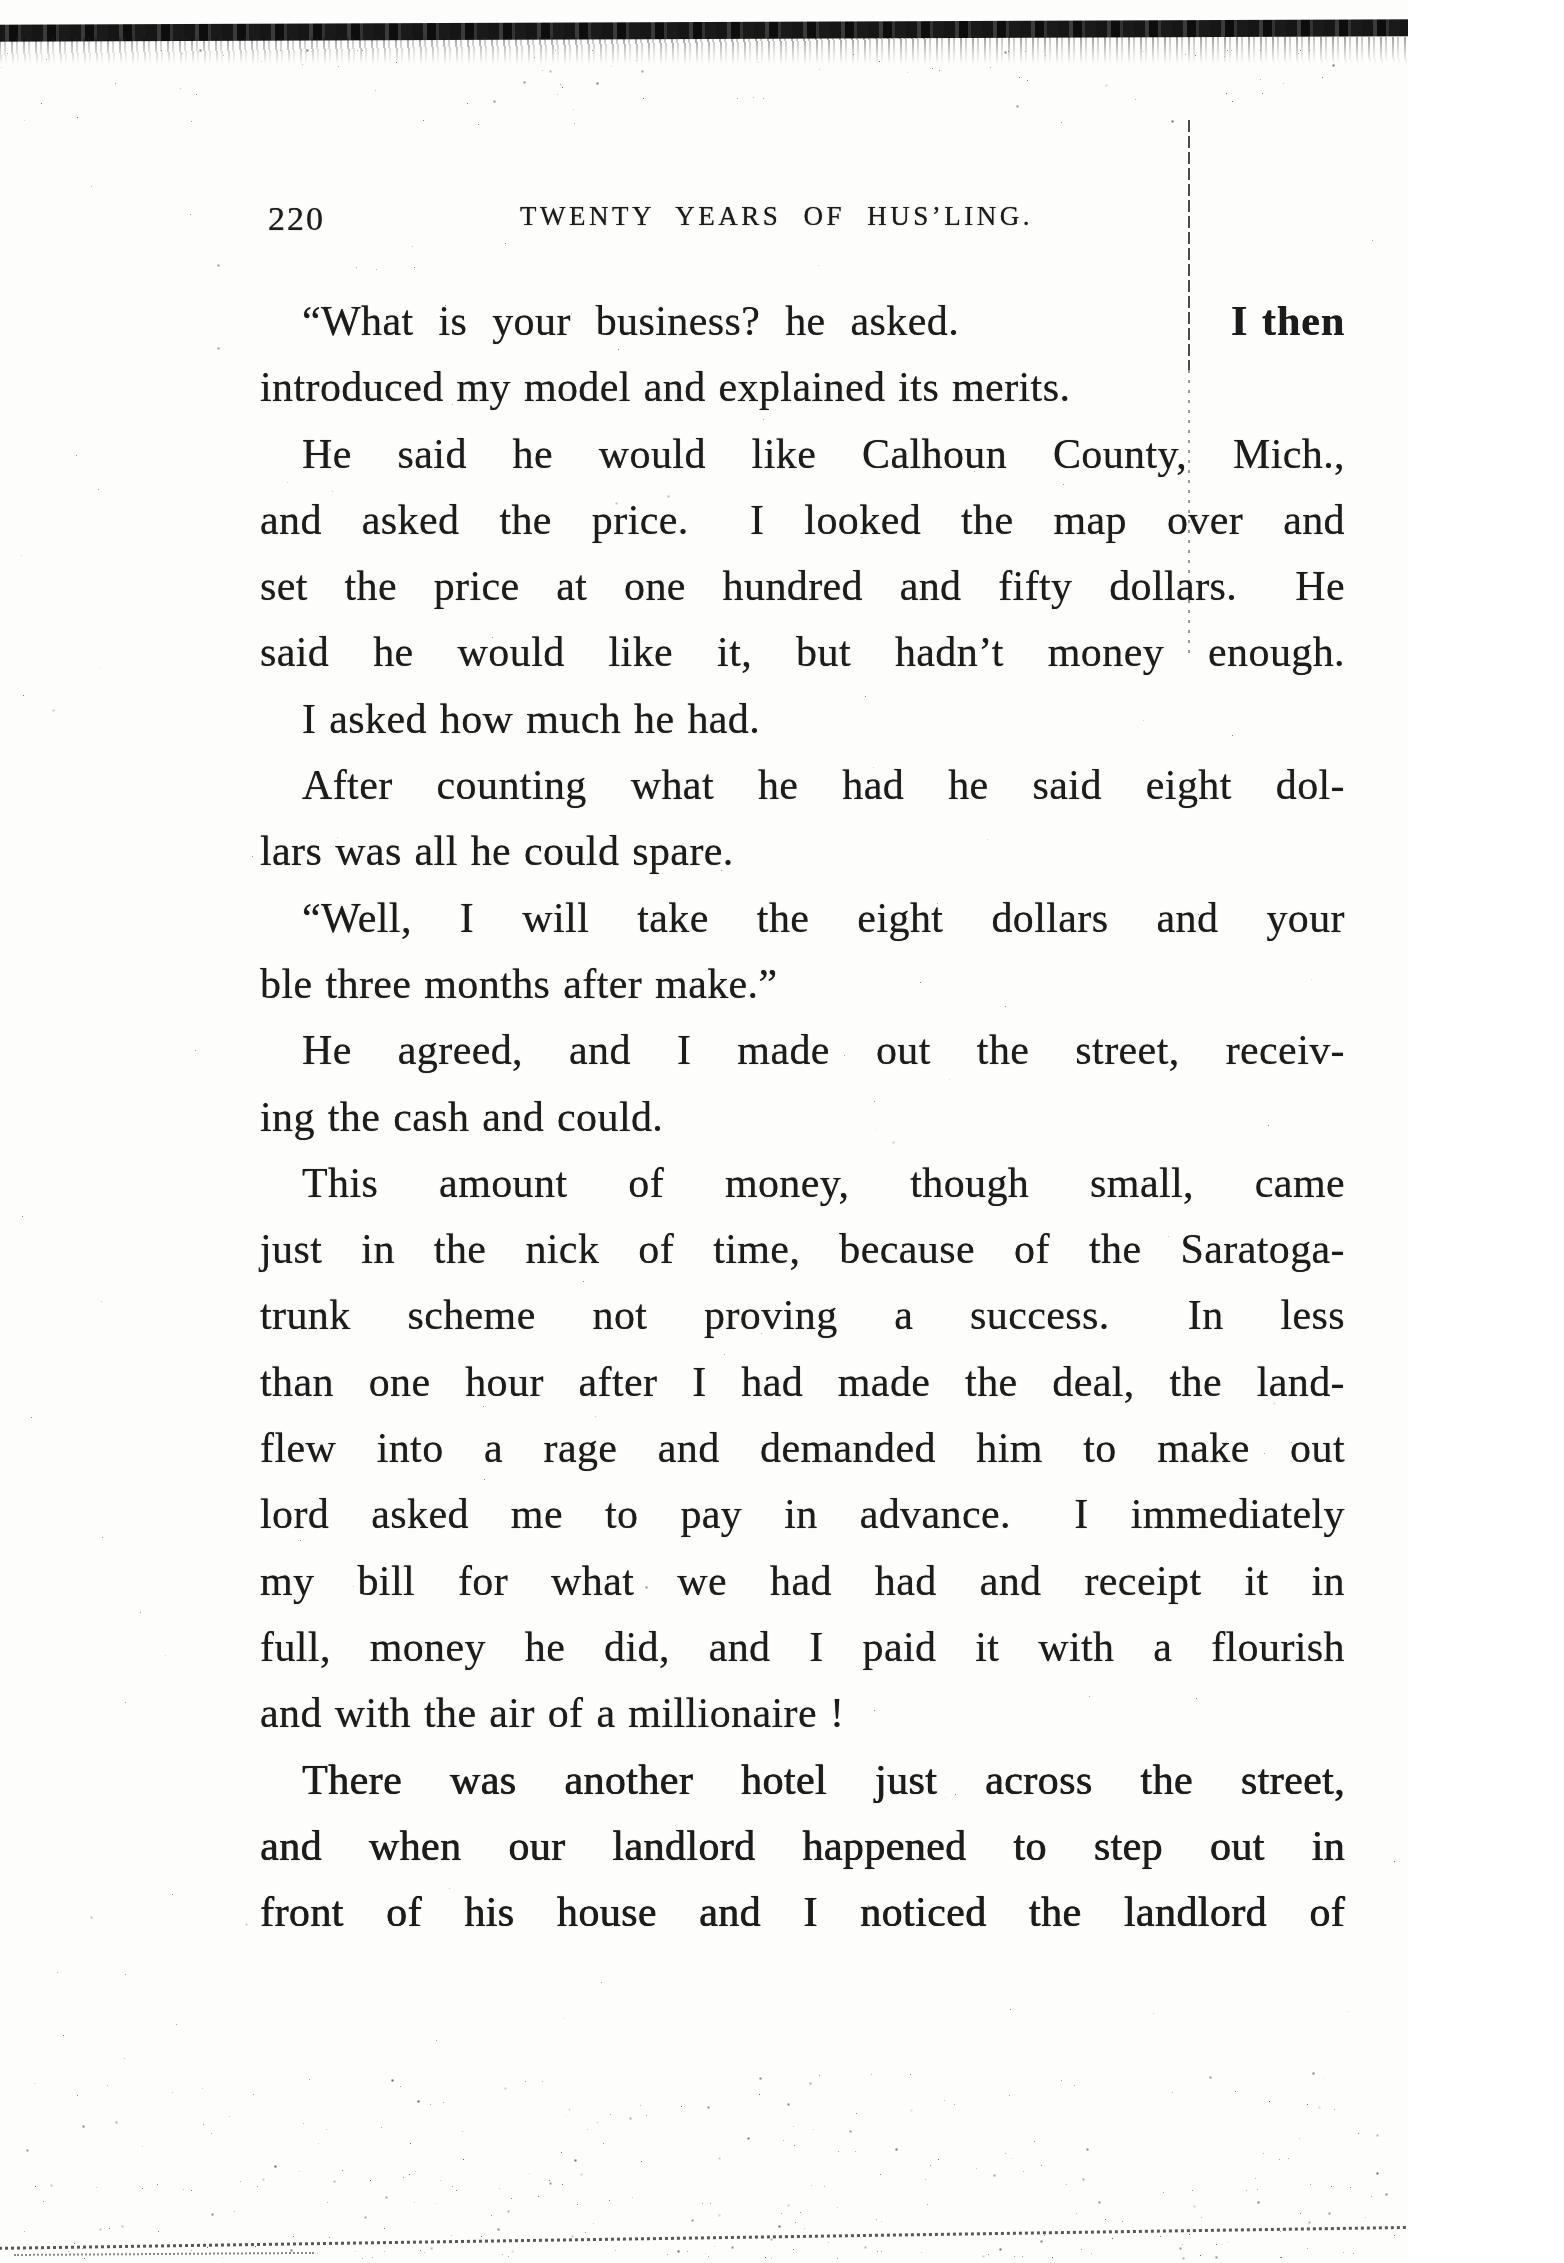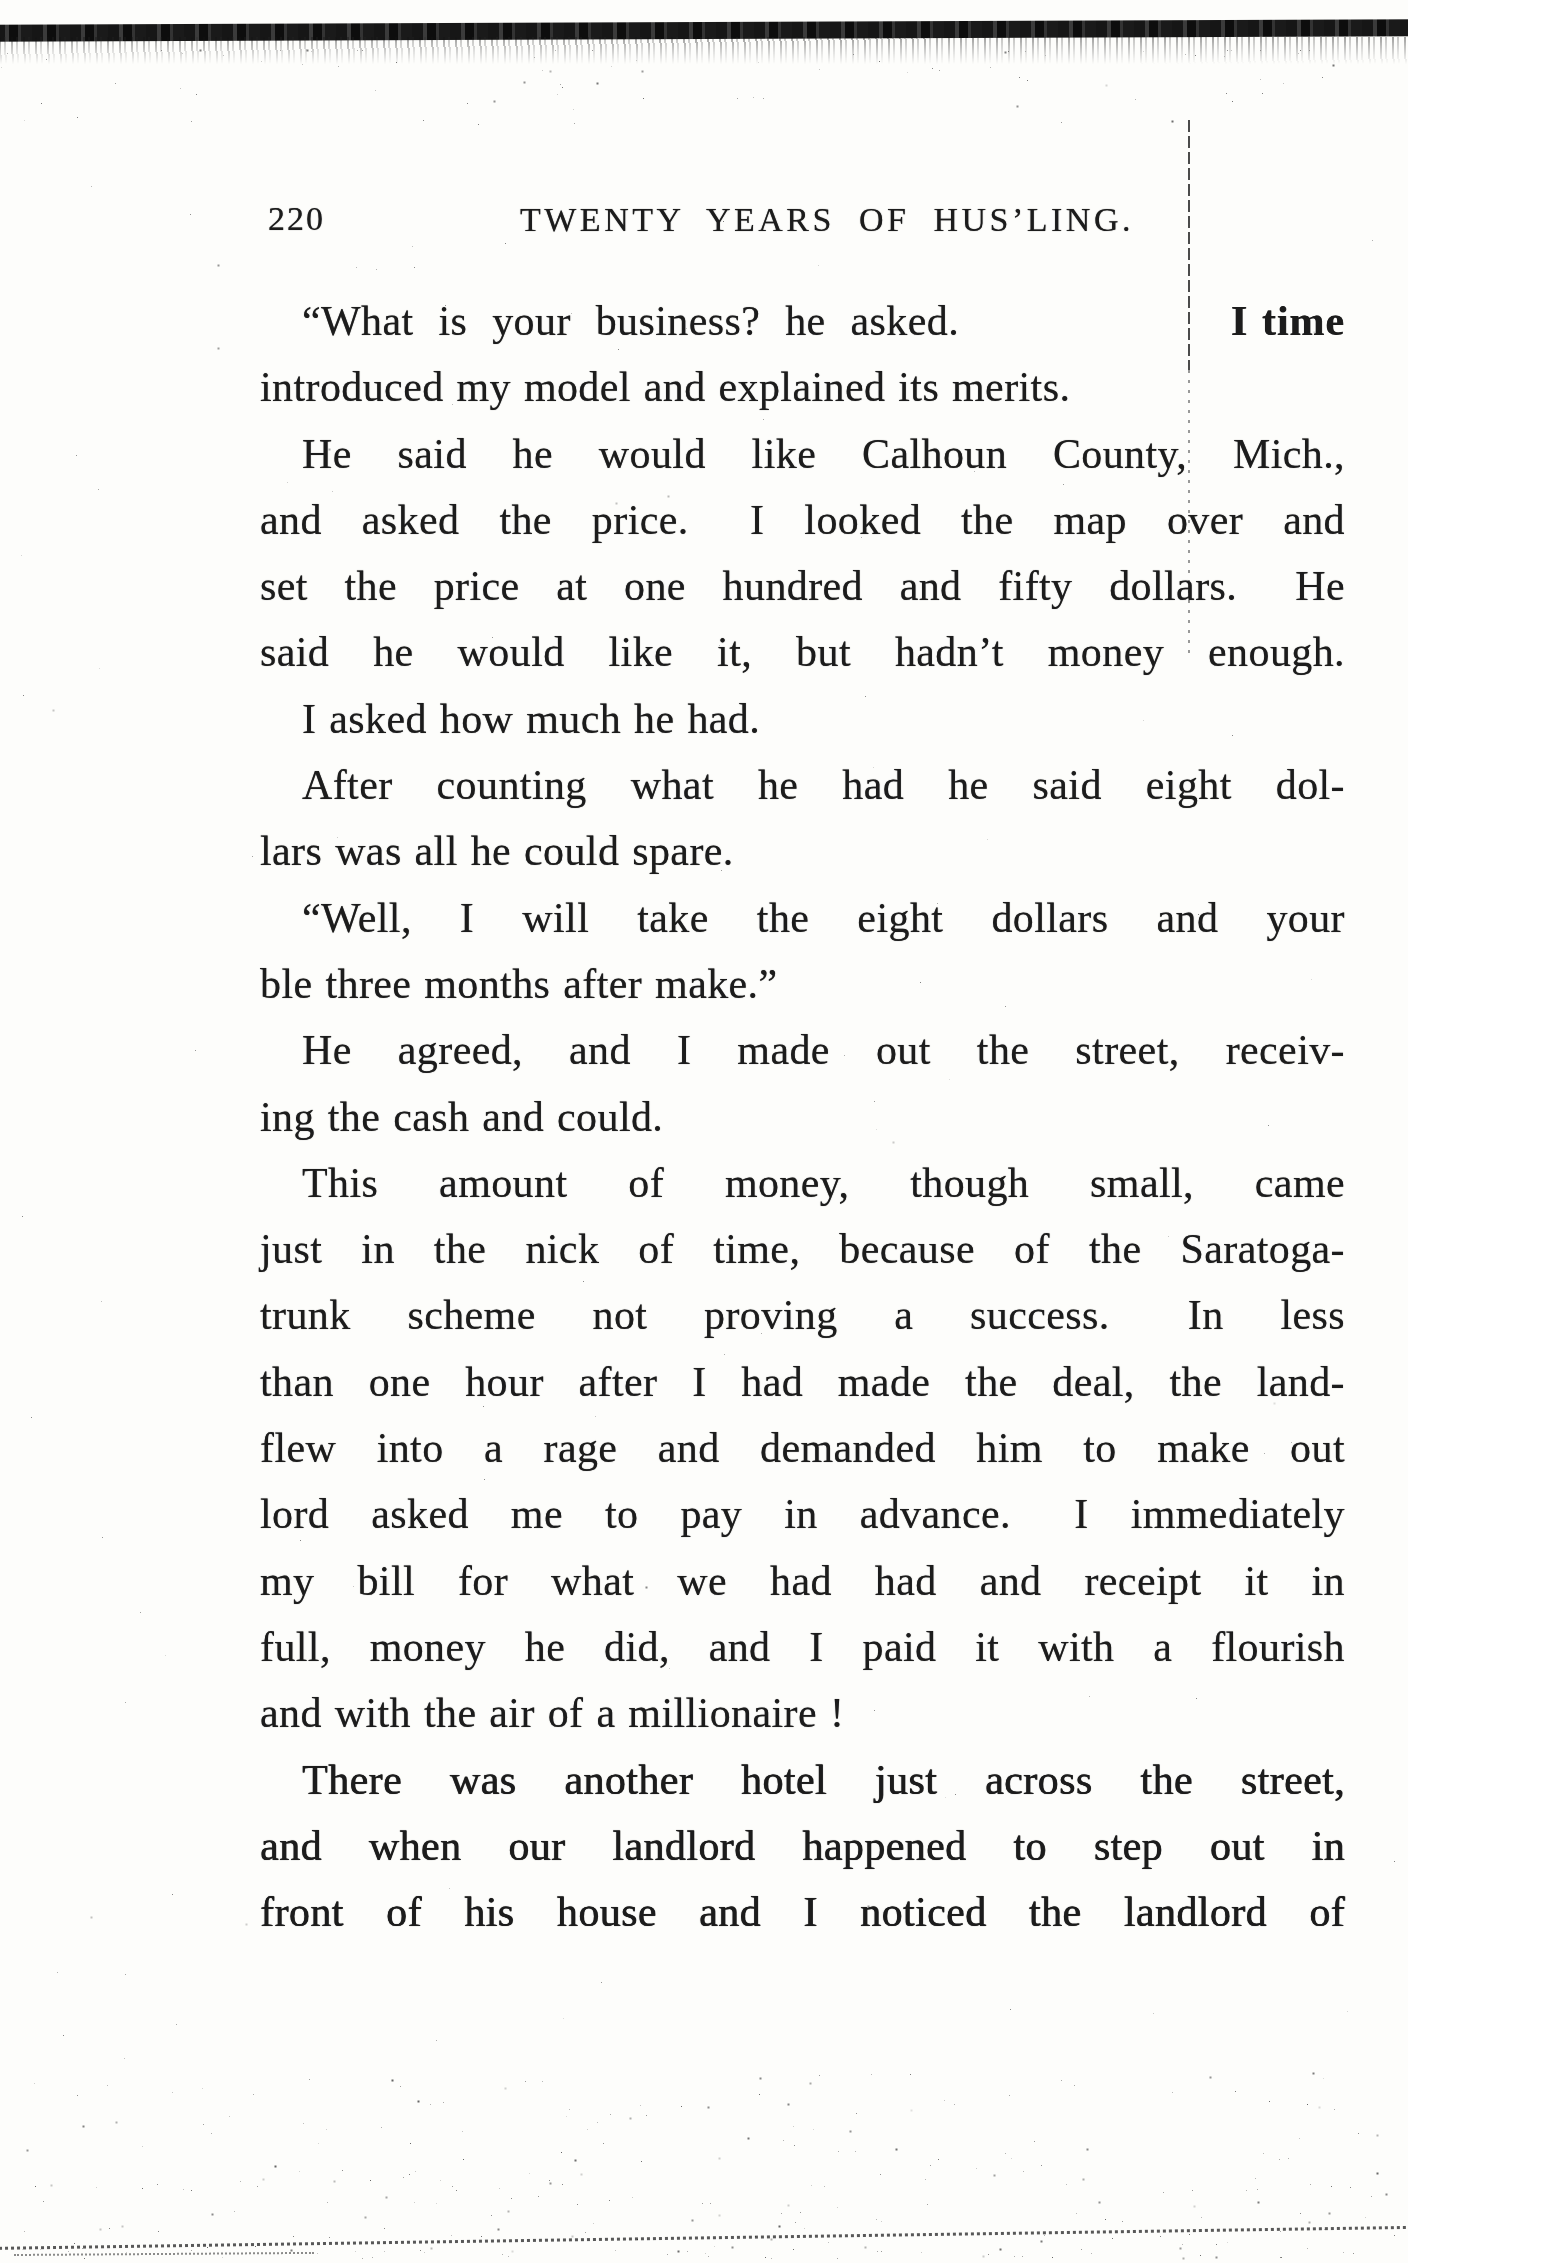--- a/index.html
+++ b/index.html
@@ -12,21 +12,21 @@
     color:#1c1c1c;
   }
   
   .page-num{
     position:absolute;left:268px;top:200px;
     font-size:34px;letter-spacing:2px;
     text-shadow:0 0 0.8px rgba(25,25,25,.8);
   }
   .running-title{
     position:absolute;left:520px;top:201px;
-    font-size:34px;letter-spacing:3.5px;word-spacing:12px;
+    font-size:27px;letter-spacing:3.5px;word-spacing:12px;
     text-shadow:0 0 0.9px rgba(25,25,25,.8);
   }
   
   .body-text{
     position:absolute;left:260px;top:288px;width:1085px;
     font-size:42px;line-height:66.3px;letter-spacing:0.4px;word-spacing:2px;
   }
   .line{
     text-shadow:0 0 0.8px rgba(30,30,30,.75);
   }
@@ -90,21 +90,21 @@
   <div class="speck" id="sp-c" style="box-shadow: rgba(15, 15, 15, 0.53) 77px 117px 0px 0px, rgba(15, 15, 15, 0.3) 534px 57px 0px 0px, rgba(15, 15, 15, 0.41) 161px 50px 0px 0px, rgba(15, 15, 15, 0.55) 1300px 50px 0px 0px, rgba(15, 15, 15, 0.22) 542px 70px 0px 0px, rgba(15, 15, 15, 0.49) 932px 68px 0px 0px, rgba(15, 15, 15, 0.52) 1005px 52px 0px 0.5px, rgba(15, 15, 15, 0.5) 1322px 77px 0px 0px, rgba(15, 15, 15, 0.25) 302px 64px 0px 0px, rgba(15, 15, 15, 0.53) 200px 50px 0px 0.5px, rgba(15, 15, 15, 0.27) 1025px 51px 0px 0px, rgba(15, 15, 15, 0.38) 737px 98px 0px 0px, rgba(15, 15, 15, 0.56) 597px 83px 0px 0.5px, rgba(15, 15, 15, 0.3) 555px 50px 0px 0px, rgba(15, 15, 15, 0.32) 1260px 50px 0px 0px, rgba(15, 15, 15, 0.23) 1283px 83px 0px 0px, rgba(15, 15, 15, 0.26) 1298px 53px 0px 0px, rgba(15, 15, 15, 0.35) 280px 50px 0px 0px, rgba(15, 15, 15, 0.44) 362px 50px 0px 0px, rgba(15, 15, 15, 0.38) 939px 70px 0px 0px, rgba(15, 15, 15, 0.2) 261px 61px 0px 0px, rgba(15, 15, 15, 0.41) 46px 59px 0px 0px, rgba(15, 15, 15, 0.55) 562px 87px 0px 0px, rgba(15, 15, 15, 0.6) 643px 98px 0px 0px, rgba(15, 15, 15, 0.52) 1019px 77px 0px 0px, rgba(15, 15, 15, 0.47) 1507px 52px 0px 0px, rgba(15, 15, 15, 0.32) 338px 66px 0px 0px, rgba(15, 15, 15, 0.37) 1419px 86px 0px 0.5px, rgba(15, 15, 15, 0.24) 375px 90px 0px 0px, rgba(15, 15, 15, 0.36) 560px 84px 0px 0px, rgba(15, 15, 15, 0.17) 1143px 51px 0px 0px, rgba(15, 15, 15, 0.23) 180px 88px 0px 0px, rgba(15, 15, 15, 0.51) 196px 94px 0px 0px, rgba(15, 15, 15, 0.17) 1106px 85px 0px 0.5px, rgba(15, 15, 15, 0.2) 557px 94px 0px 0px, rgba(15, 15, 15, 0.38) 853px 54px 0px 0px, rgba(15, 15, 15, 0.16) 907px 72px 0px 0px, rgba(15, 15, 15, 0.56) 1232px 101px 0px 0px, rgba(15, 15, 15, 0.3) 550px 71px 0px 0.5px, rgba(15, 15, 15, 0.56) 879px 61px 0px 0px, rgba(15, 15, 15, 0.26) 223px 55px 0px 0px, rgba(15, 15, 15, 0.15) 24px 120px 0px 0px, rgba(15, 15, 15, 0.29) 1185px 54px 0px 0px, rgba(15, 15, 15, 0.33) 7px 53px 0px 0px, rgba(15, 15, 15, 0.2) 1045px 55px 0px 0px, rgba(15, 15, 15, 0.22) 182px 53px 0px 0px, rgba(15, 15, 15, 0.55) 1473px 74px 0px 0px, rgba(15, 15, 15, 0.31) 1135px 99px 0px 0px, rgba(15, 15, 15, 0.49) 423px 120px 0px 0px, rgba(15, 15, 15, 0.55) 1027px 80px 0px 0px, rgba(15, 15, 15, 0.37) 763px 98px 0px 0px, rgba(15, 15, 15, 0.52) 1262px 93px 0px 0px, rgba(15, 15, 15, 0.28) 1481px 65px 0px 0.5px, rgba(15, 15, 15, 0.44) 524px 82px 0px 0.5px, rgba(15, 15, 15, 0.23) 1224px 56px 0px 0px, rgba(15, 15, 15, 0.55) 41px 103px 0px 0px, rgba(15, 15, 15, 0.44) 592px 50px 0px 0px, rgba(15, 15, 15, 0.51) 467px 103px 0px 0px, rgba(15, 15, 15, 0.53) 1195px 55px 0px 0px, rgba(15, 15, 15, 0.58) 1333px 65px 0px 0.5px, rgba(15, 15, 15, 0.51) 1226px 93px 0px 0px, rgba(15, 15, 15, 0.16) 758px 62px 0px 0px, rgba(15, 15, 15, 0.18) 611px 66px 0px 0px, rgba(15, 15, 15, 0.26) 1260px 79px 0px 0px, rgba(15, 15, 15, 0.41) 1061px 122px 0px 0px, rgba(15, 15, 15, 0.24) 819px 69px 0px 0px, rgba(15, 15, 15, 0.18) 636px 60px 0px 0px, rgba(15, 15, 15, 0.52) 478px 124px 0px 0px, rgba(15, 15, 15, 0.23) 1231px 50px 0px 0px, rgba(15, 15, 15, 0.47) 1420px 89px 0px 0.5px, rgba(15, 15, 15, 0.41) 642px 71px 0px 0.5px, rgba(15, 15, 15, 0.32) 1309px 50px 0px 0px, rgba(15, 15, 15, 0.45) 1227px 50px 0px 0px, rgba(15, 15, 15, 0.44) 494px 101px 0px 0.5px, rgba(15, 15, 15, 0.45) 1017px 106px 0px 0.5px, rgba(15, 15, 15, 0.35) 1553px 77px 0px 0px, rgba(15, 15, 15, 0.39) 191px 121px 0px 0px, rgba(15, 15, 15, 0.4) 1438px 121px 0px 0px, rgba(15, 15, 15, 0.54) 307px 50px 0px 0.5px, rgba(15, 15, 15, 0.34) 1489px 58px 0px 0px, rgba(15, 15, 15, 0.56) 1464px 53px 0px 0px, rgba(15, 15, 15, 0.33) 357px 50px 0px 0px, rgba(15, 15, 15, 0.21) 311px 51px 0px 0px, rgba(15, 15, 15, 0.47) 1008px 51px 0px 0px, rgba(15, 15, 15, 0.16) 1px 67px 0px 0px, rgba(15, 15, 15, 0.37) 1497px 66px 0px 0px, rgba(15, 15, 15, 0.39) 115px 83px 0px 0px, rgba(15, 15, 15, 0.6) 1172px 121px 0px 0.5px, rgba(15, 15, 15, 0.3) 990px 67px 0px 0px, rgba(15, 15, 15, 0.56) 396px 62px 0px 0px;"></div>
 
   <div>
     <span class="page-num">220</span>
     <span class="running-title">TWENTY YEARS OF HUS’LING.</span>
   </div>
 
   <div class="body-text">
     <div class="line split indent">
       <span class="l">“What is your business? he asked.</span>
-      <span class="r">I time</span>
+      <span class="r">I then</span>
     </div>
     <div class="line end">introduced my model and explained its merits.</div>
     <div class="line j indent">He said he would like Calhoun County, Mich.,</div>
     <div class="line j">and asked the price.  I looked the map over and</div>
     <div class="line j">set the price at one hundred and fifty dollars.  He</div>
     <div class="line j">said he would like it, but hadn’t money enough.</div>
     <div class="line end indent">I asked how much he had.</div>
     <div class="line j indent">After counting what he had he said eight dol-</div>
     <div class="line end">lars was all he could spare.</div>
     <div class="line j indent">“Well, I will take the eight dollars and your</div>

